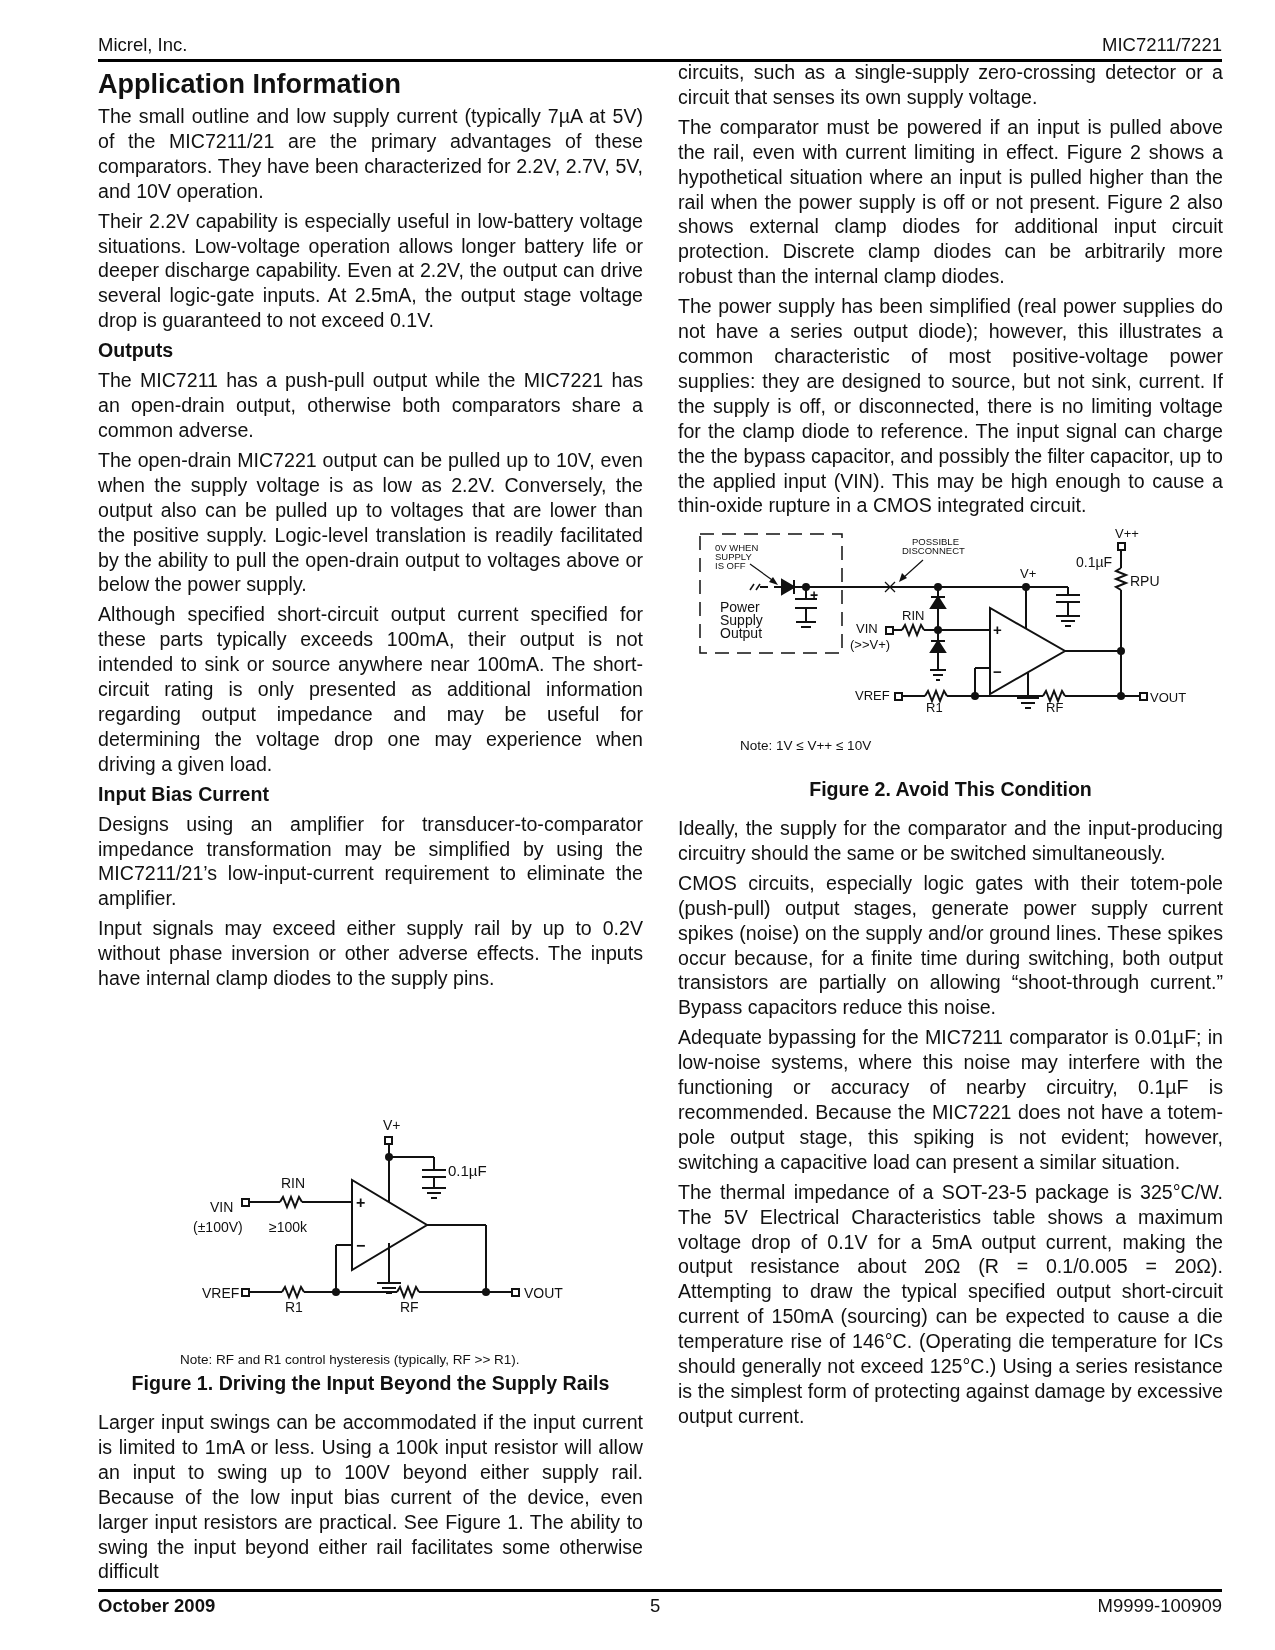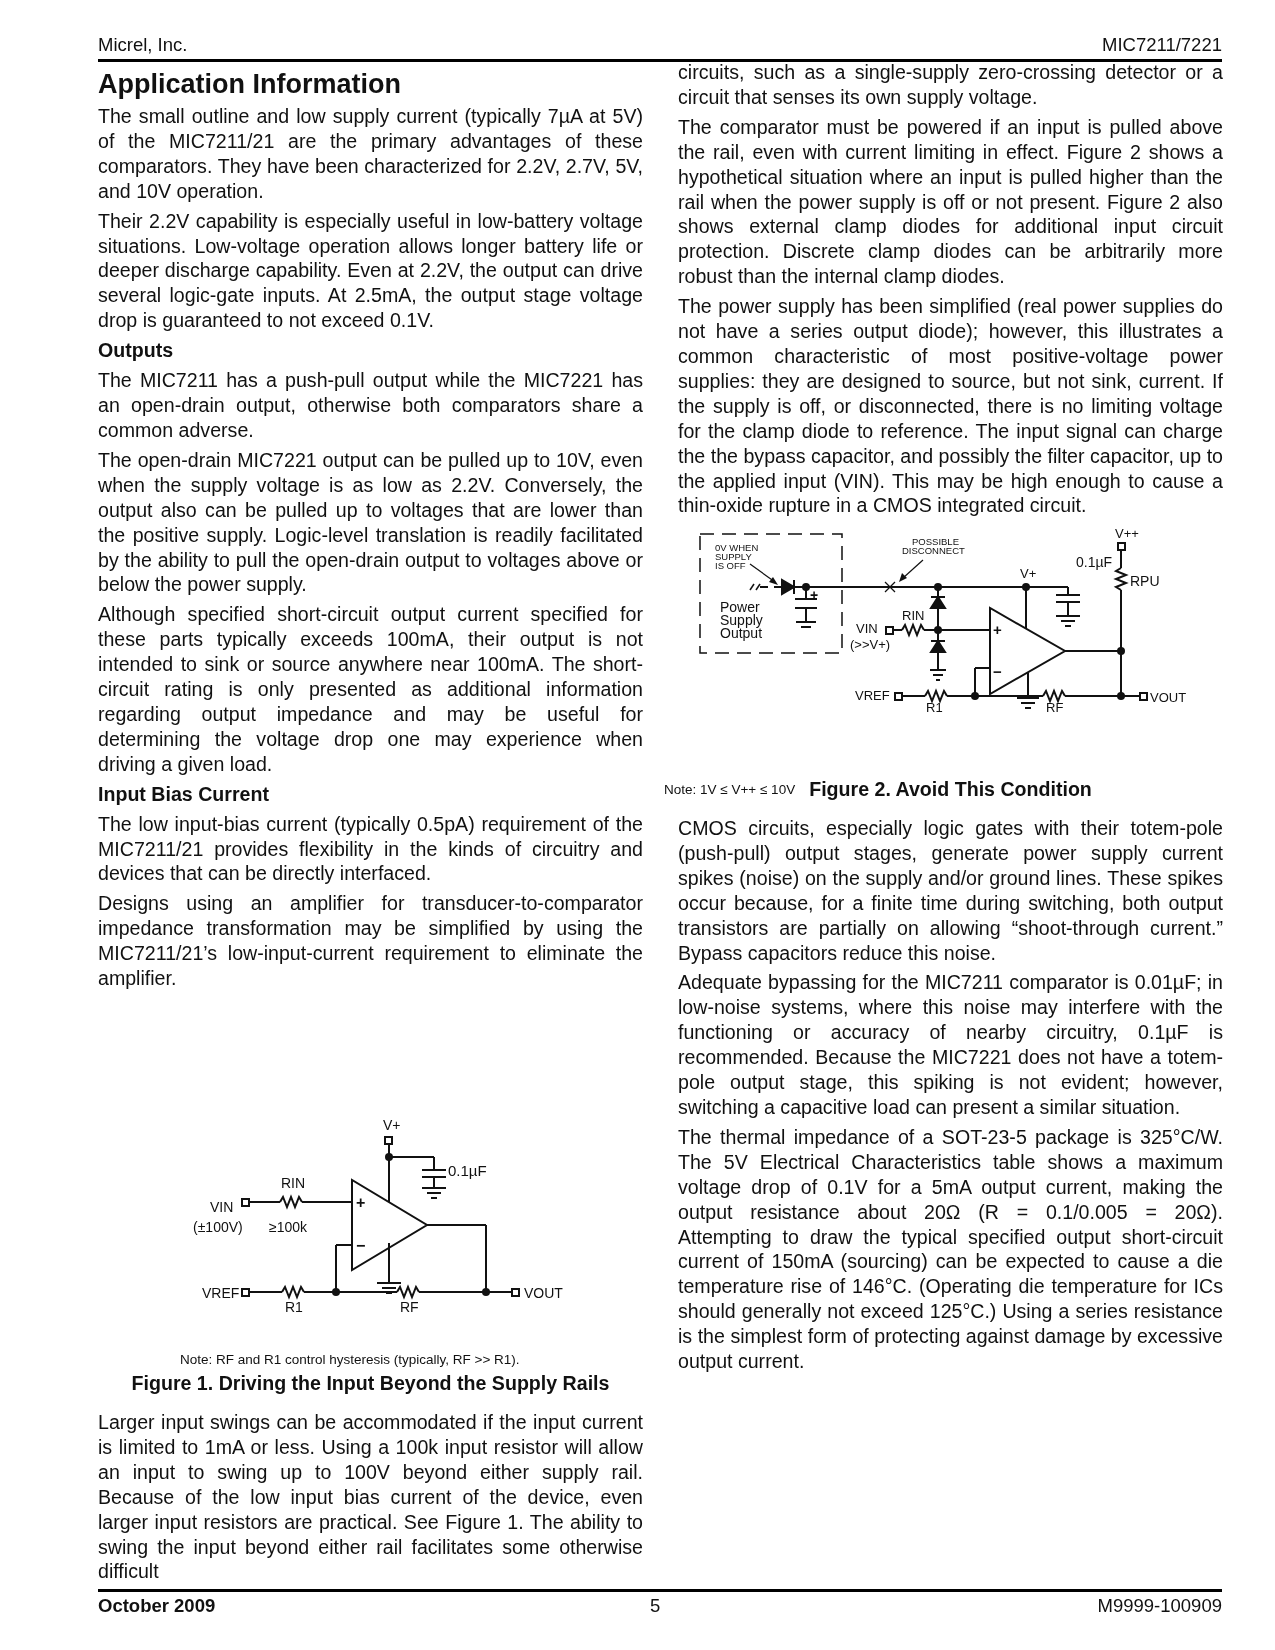--- a/index.html
+++ b/index.html
@@ -28,22 +28,22 @@
 
 <div class="col" style="left:98px; top:68px;">
   <h1>Application Information</h1>
   <p>The small outline and low supply current (typically 7µA at 5V) of the MIC7211/21 are the primary advantages of these comparators. They have been characterized for 2.2V, 2.7V, 5V, and 10V operation.</p>
   <p>Their 2.2V capability is especially useful in low-battery voltage situations. Low-voltage operation allows longer battery life or deeper discharge capability. Even at 2.2V, the output can drive several logic-gate inputs. At 2.5mA, the output stage voltage drop is guaranteed to not exceed 0.1V.</p>
   <h2>Outputs</h2>
   <p>The MIC7211 has a push-pull output while the MIC7221 has an open-drain output, otherwise both comparators share a common adverse.</p>
   <p>The open-drain MIC7221 output can be pulled up to 10V, even when the supply voltage is as low as 2.2V. Conversely, the output also can be pulled up to voltages that are lower than the positive supply. Logic-level translation is readily facilitated by the ability to pull the open-drain output to voltages above or below the power supply.</p>
   <p>Although specified short-circuit output current specified for these parts typically exceeds 100mA, their output is not intended to sink or source anywhere near 100mA. The short-circuit rating is only presented as additional information regarding output impedance and may be useful for determining the voltage drop one may experience when driving a given load.</p>
   <h2>Input Bias Current</h2>
-  <p>The low input-bias current (typically 0.5pA) requirement of the MIC7211/21 provides flexibility in the kinds of circuitry and devices that can be directly interfaced.</p>
   <p>Designs using an amplifier for transducer-to-comparator impedance transformation may be simplified by using the MIC7211/21’s low-input-current requirement to eliminate the amplifier.</p>
+  <p>Input signals may exceed either supply rail by up to 0.2V without phase inversion or other adverse effects. The inputs have internal clamp diodes to the supply pins.</p>
 </div>
 
 <div class="fig" style="left:190px; top:1115px; width:380px; height:200px;">
   <svg width="380" height="200" viewBox="0 0 380 200" stroke="#111" stroke-width="2" fill="none">
 
     <text x="193" y="15" font-size="14" stroke="none">V+</text>
     <rect x="195" y="22" width="7" height="7" fill="#fff"></rect>
     <line x1="199" y1="29" x2="199" y2="98"></line>
     <circle cx="199" cy="42" r="4" fill="#111" stroke="none"></circle>
 
@@ -206,24 +206,25 @@
     <polyline points="353,168 356,163 360,173 364,163 368,173 372,163 375,168"></polyline>
     <line x1="375" y1="168" x2="450" y2="168"></line>
     <circle cx="285" cy="168" r="4" fill="#111" stroke="none"></circle>
     <circle cx="431" cy="168" r="4" fill="#111" stroke="none"></circle>
     <rect x="450" y="165" width="7" height="7" fill="#fff"></rect>
     <text x="460" y="174" font-size="13" stroke="none">VOUT</text>
     <text x="236" y="184" font-size="13" stroke="none">R1</text>
     <text x="356" y="184" font-size="13" stroke="none">RF</text>
   </svg>
 </div>
-<div class="note" style="left:664px; top:738px;margin-top:44px;">Note:  1V ≤ V++ ≤ 10V</div>
+<div class="note" style="left:740px; top:738px;">Note:  1V ≤ V++ ≤ 10V</div>
 <div class="caption" style="left:678px; width:545px; top:778px;">Figure 2.  Avoid This Condition</div>
 
 <div class="col" style="left:678px; top:816px;">
+  <p>Ideally, the supply for the comparator and the input-producing circuitry should the same or be switched simultaneously.</p>
   <p>CMOS circuits, especially logic gates with their totem-pole (push-pull) output stages, generate power supply current spikes (noise) on the supply and/or ground lines. These spikes occur because, for a finite time during switching, both output transistors are partially on allowing “shoot-through current.” Bypass capacitors reduce this noise.</p>
   <p>Adequate bypassing for the MIC7211 comparator is 0.01µF; in low-noise systems, where this noise may interfere with the functioning or accuracy of nearby circuitry, 0.1µF is recommended. Because the MIC7221 does not have a totem-pole output stage, this spiking is not evident; however, switching a capacitive load can present a similar situation.</p>
   <p>The thermal impedance of a SOT-23-5 package is 325°C/W. The 5V Electrical Characteristics table shows a maximum voltage drop of 0.1V for a 5mA output current, making the output resistance about 20Ω (R = 0.1/0.005 = 20Ω). Attempting to draw the typical specified output short-circuit current of 150mA (sourcing) can be expected to cause a die temperature rise of 146°C. (Operating die temperature for ICs should generally not exceed 125°C.) Using a series resistance is the simplest form of protecting against damage by excessive output current.</p>
 </div>
 
 <div class="rule" style="top:1589px;"></div>
 <div class="ftr" style="left:98px;font-weight:bold;">October 2009</div>
 <div class="ftr" style="left:650px;">5</div>
 <div class="ftr" style="right:53px;">M9999-100909</div>
 

